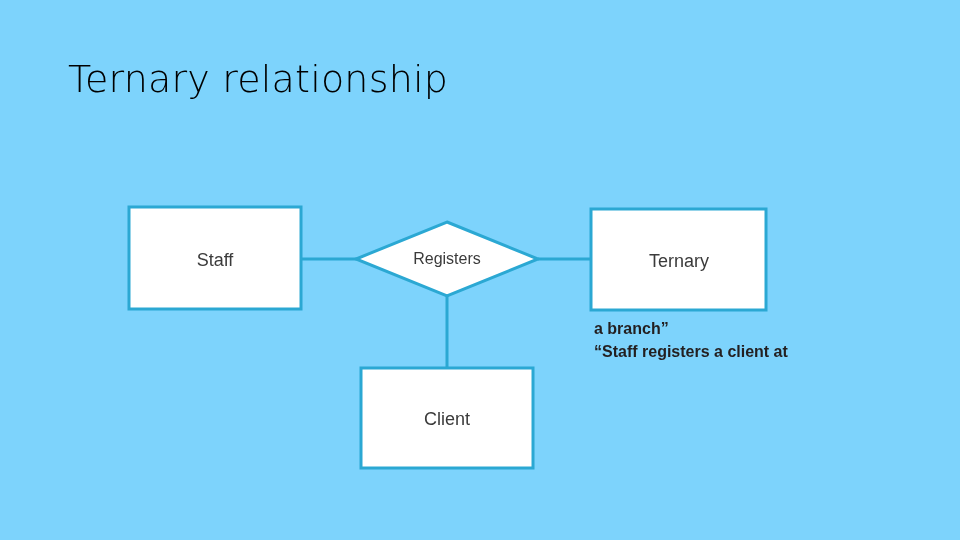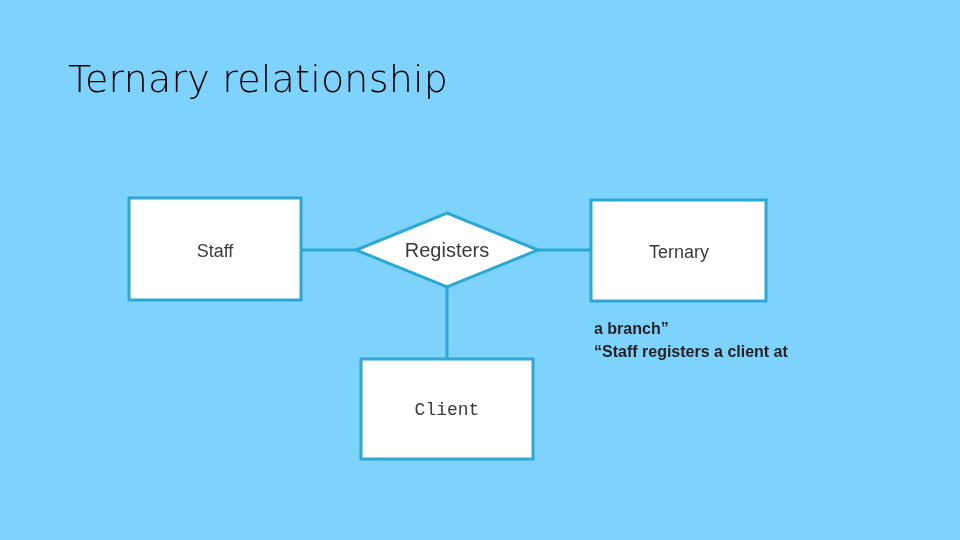--- a/index.html
+++ b/index.html
@@ -27,42 +27,42 @@
     line-height: 46px;
     letter-spacing: 0.2px;
     color: #000000;
     white-space: nowrap;
   }
 
   
   #diagram {
     position: absolute;
     left: 0;
-    top: 4px;
+    top: 13px;
     width: 960px;
     height: 516px;
   }
   #diagram svg {
     display: block;
     width: 960px;
     height: 540px;
   }
 
   
   .shape-label {
     position: absolute;
     text-align: center;
     font-family: "Liberation Sans", sans-serif;
     font-weight: 400;
     color: #3b3b3b;
     white-space: nowrap;
     transform: translate(-50%, -50%);
   }
   .entity-label { font-size: 18px; }
-  .rel-label    { font-size: 20px; }
+  .rel-label    { font-size: 16px; }
 
   
   #caption {
     position: absolute;
     left: 594px;
     top: 317px;
     width: 250px;
     font-family: "Liberation Sans", sans-serif;
     font-weight: 700;
     font-size: 16px;
@@ -92,21 +92,21 @@
 
       <rect x="361" y="355" width="172" height="100" fill="#ffffff" stroke="#2ba8d3" stroke-width="3"></rect>
 
       <polygon points="447,209 538,246 447,283 356,246" fill="#ffffff" stroke="#2ba8d3" stroke-width="3" stroke-linejoin="miter"></polygon>
     </svg>
 
     <div class="shape-label entity-label" style="left:215px; top:247px;">Staff</div>
 
     <div class="shape-label entity-label" style="left:679px; top:248px;">Ternary</div>
 
-    <div class="shape-label entity-label" style="left:447px; top:406px;font-family:Liberation Mono, monospace;">Client</div>
+    <div class="shape-label entity-label" style="left:447px; top:406px;">Client</div>
 
     <div class="shape-label rel-label" style="left:447px; top:246px;">Registers</div>
   </div>
 
   <div id="caption">
     <div>a branch”</div>
     <div>“Staff registers a client at</div>
   </div>
 
 </div>

